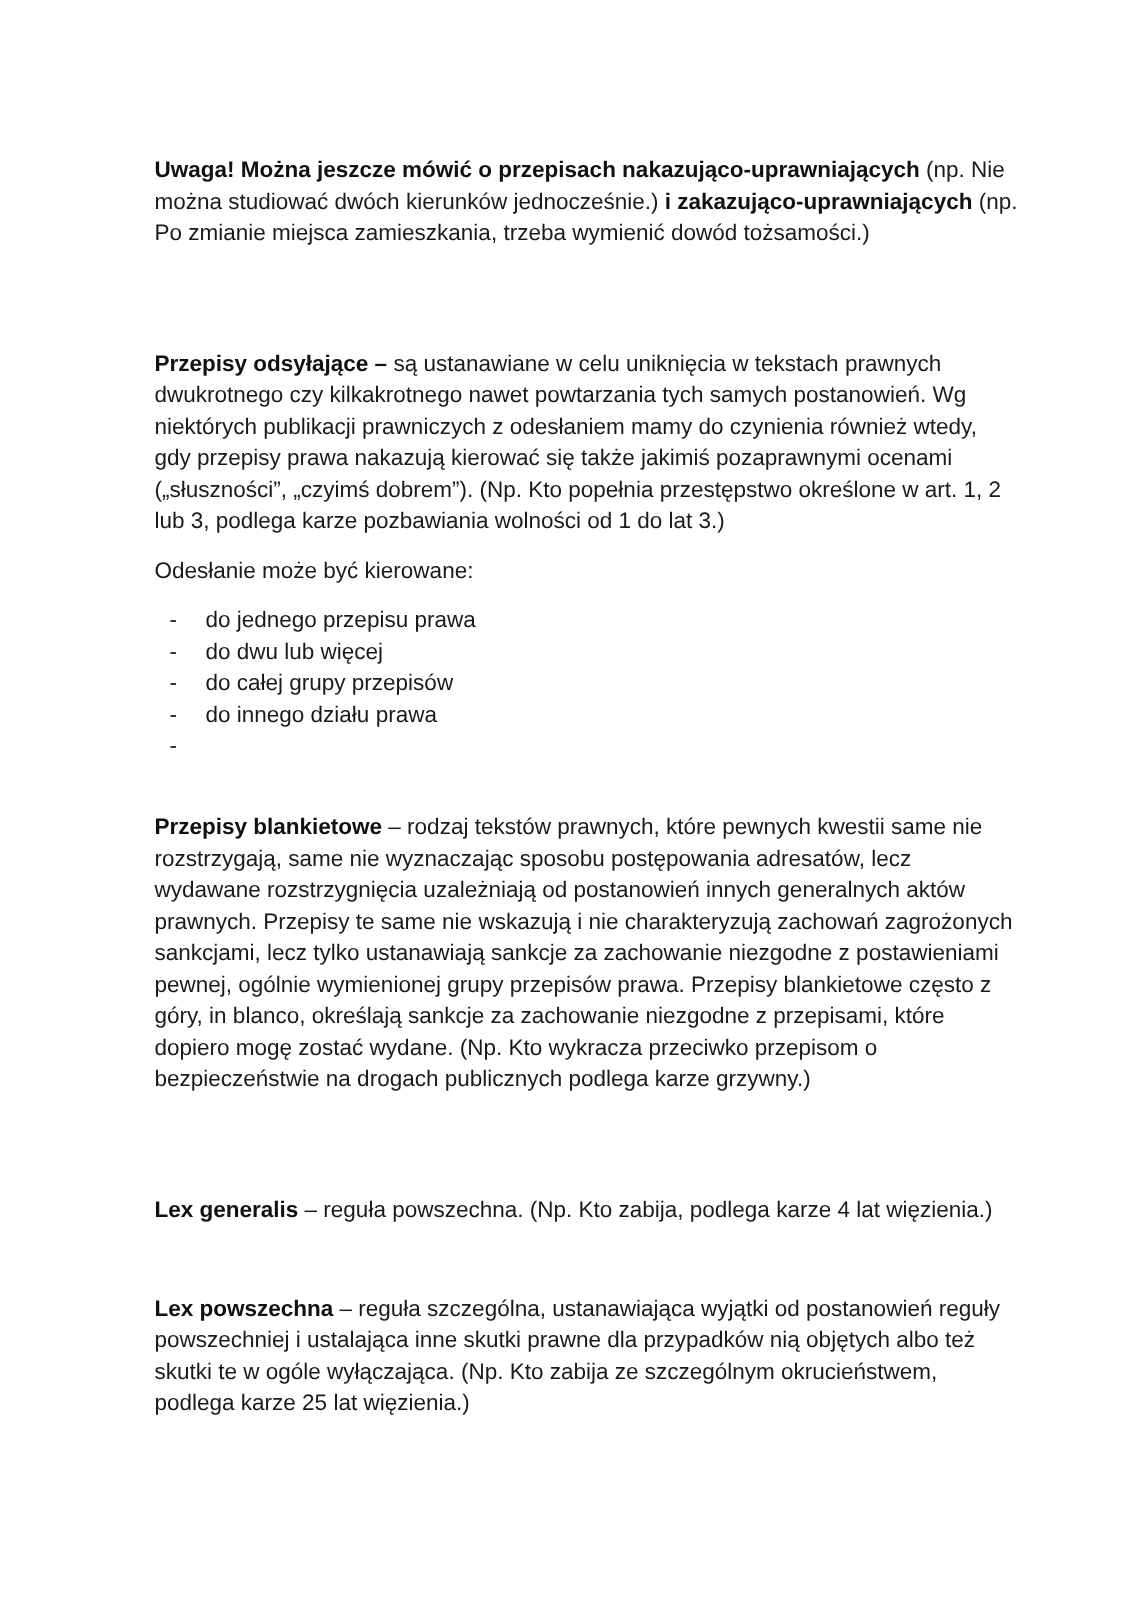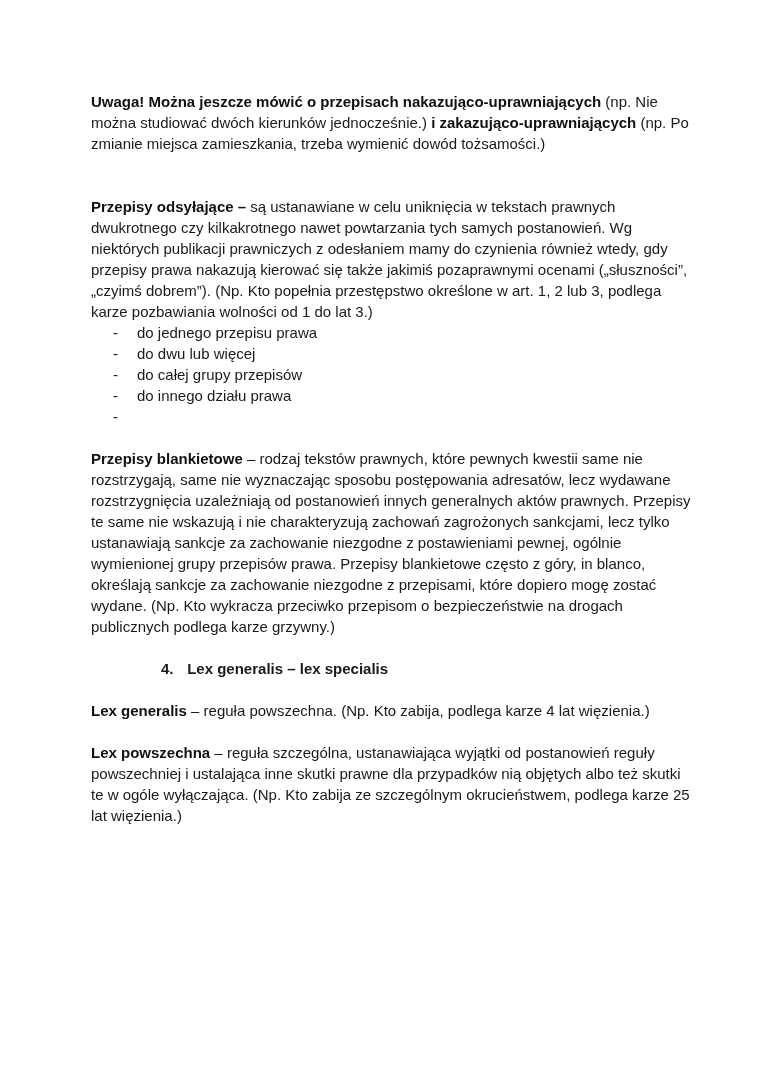--- a/index.html
+++ b/index.html
@@ -4,21 +4,21 @@
   <style>
     html, body { margin: 0; padding: 0; background: #ffffff; }
     body {
       width: 760px; height: 1075px; overflow: hidden; position: relative;
       font-family: "Liberation Sans", sans-serif;
       color: #1a1a1a;
       font-size: 15px;
       line-height: 21px;
     }
     .page { position: absolute; left: 91px; top: 91px; width: 600px; }
-    p { margin: 0; }
+    p { margin: 12px; }
     b { font-weight: bold; color: #111; }
     .gap { height: 21px; }
     .gap2 { height: 42px; }
     .heading {
       font-weight: bold; padding-left: 70px; margin: 0;
     }
     .heading .num { display: inline-block; width: 22px; }
     ul.dash { list-style: none; margin: 0; padding: 0; }
     ul.dash li { position: relative; padding-left: 46px; }
     ul.dash li .bullet { position: absolute; left: 22px; }
@@ -33,37 +33,37 @@
   </p>
 
   <div class="gap"></div>
 
 
   <div class="gap"></div>
 
   <p>
     <b>Przepisy odsyłające –</b><span> są ustanawiane w celu uniknięcia w tekstach prawnych dwukrotnego czy kilkakrotnego nawet powtarzania tych samych postanowień. Wg niektórych publikacji prawniczych z odesłaniem mamy do czynienia również wtedy, gdy przepisy prawa nakazują kierować się także jakimiś pozaprawnymi ocenami („słuszności”, „czyimś dobrem”). (Np. Kto popełnia przestępstwo określone w art. 1, 2 lub 3, podlega karze pozbawiania wolności od 1 do lat 3.)</span>
   </p>
+  <p>Odesłanie może być kierowane:</p>
   <ul class="dash">
     <li><span class="bullet">-</span><span>do jednego przepisu prawa</span></li>
     <li><span class="bullet">-</span><span>do dwu lub więcej</span></li>
     <li><span class="bullet">-</span><span>do całej grupy przepisów</span></li>
     <li><span class="bullet">-</span><span>do innego działu prawa</span></li>
     <li><span class="bullet">-</span></li>
   </ul>
 
   <div class="gap2"></div>
 
   <p>
     <b>Przepisy blankietowe</b><span> – rodzaj tekstów prawnych, które pewnych kwestii same nie rozstrzygają, same nie wyznaczając sposobu postępowania adresatów, lecz wydawane rozstrzygnięcia uzależniają od postanowień innych generalnych aktów prawnych. Przepisy te same nie wskazują i nie charakteryzują zachowań zagrożonych sankcjami, lecz tylko ustanawiają sankcje za zachowanie niezgodne z postawieniami pewnej, ogólnie wymienionej grupy przepisów prawa. Przepisy blankietowe często z góry, in blanco, określają sankcje za zachowanie  niezgodne z przepisami, które dopiero mogę zostać wydane. (Np. Kto wykracza przeciwko przepisom o bezpieczeństwie na drogach publicznych podlega karze grzywny.)</span>
   </p>
 
   <div class="gap"></div>
 
-  <p class="heading"><span class="num">4.</span> <span>Lex generalis – lex specialis</span></p>
 
   <div class="gap"></div>
 
   <p>
     <b>Lex generalis</b><span> – reguła powszechna. (Np. Kto zabija, podlega karze 4 lat więzienia.)</span>
   </p>
 
   <div class="gap"></div>
 
   <p>

